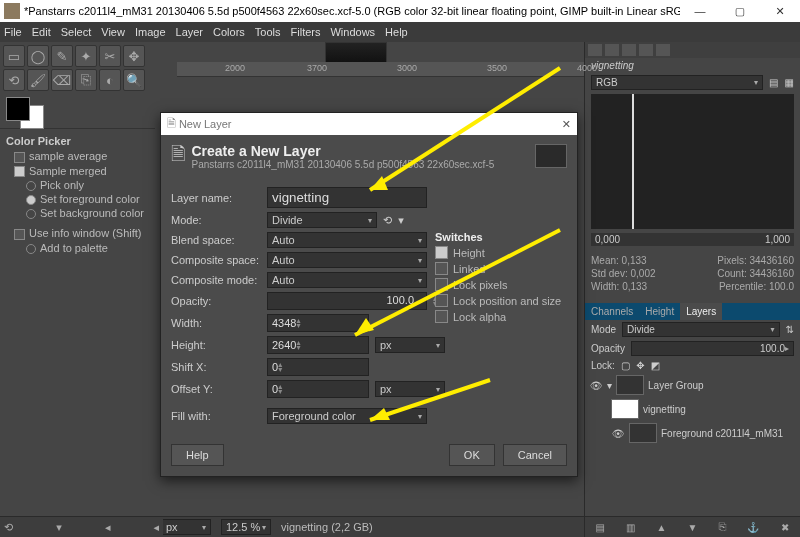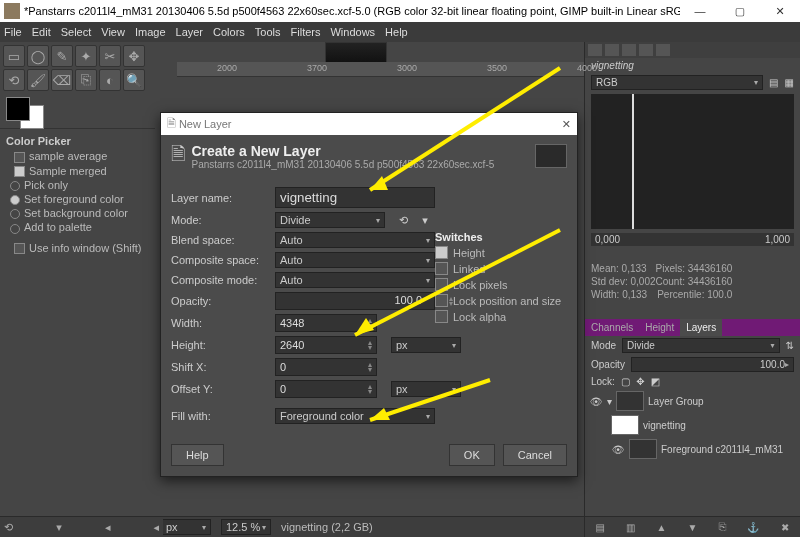--- a/index.html
+++ b/index.html
@@ -13,65 +13,65 @@
 .app{display:flex;height:495px}
 .left{width:155px;background:#454545;display:flex;flex-direction:column}
 .toolbox{padding:3px;display:flex;flex-wrap:wrap;gap:2px}
 .tool{width:20px;height:20px;background:#555;border:1px solid #333;border-radius:2px;display:flex;align-items:center;justify-content:center;color:#aaa;font-size:13px}
 .swatch{display:flex;padding:3px 6px}
 .swatch .fg{width:22px;height:22px;background:#000;border:1px solid #888;position:relative;z-index:2}
 .swatch .bg{width:22px;height:22px;background:#fff;border:1px solid #888;position:relative;left:-10px;top:8px}
 .sep{height:1px;background:#333;margin:4px 0}
 .panel-label{padding:2px 6px;color:#ccc;font-weight:bold}
 .opt{padding:1px 6px 1px 14px;color:#bbb}
-.opt.sub{padding-left:10px}
+.opt.sub{padding-left:26px}
 .chk::before{content:"";display:inline-block;width:9px;height:9px;border:1px solid #888;margin-right:4px;vertical-align:middle;background:#555}
 .chk.on::before{background:#ccc}
 .rad::before{content:"";display:inline-block;width:8px;height:8px;border:1px solid #888;border-radius:50%;margin-right:4px;vertical-align:middle}
 .rad.on::before{background:#ccc}
 .center{flex:1;position:relative;background:#454545}
 .ruler-h{position:absolute;top:20px;left:22px;right:0;height:14px;background:#555;border-bottom:1px solid #333;font-size:9px;color:#aaa}
 .ruler-h span{position:absolute;top:1px}
 .canvas-blob{position:absolute;top:0;left:170px;width:60px;height:20px;background:linear-gradient(#222,#111);border:1px solid #333}
 .right{width:215px;background:#454545;border-left:1px solid #2a2a2a;display:flex;flex-direction:column;font-size:10px}
 .rtabs{height:16px;background:#3f3f3f;display:flex;align-items:center;gap:3px;padding:0 3px}
 .rtabs .t{width:14px;height:12px;background:#555}
 .rtitle{padding:2px 6px;color:#ccc;font-style:italic}
 .rrow{display:flex;align-items:center;padding:2px 6px;gap:6px}
 .sel{background:#333;border:1px solid #222;color:#ccc;padding:1px 4px;display:flex;align-items:center;justify-content:space-between;min-width:60px}
 .sel .car{font-size:8px;color:#aaa}
 .hist{height:135px;background:#222;margin:2px 6px;position:relative}
 .hist::after{content:"";position:absolute;left:20%;top:0;bottom:0;width:2px;background:#ddd}
 .hslider{display:flex;justify-content:space-between;margin:2px 6px;background:#333;padding:1px 4px}
-.stats{margin:14px 6px;display:flex;color:#aaa}
+.stats{margin:6px 6px;display:flex;justify-content:space-between;color:#aaa}
 .stats div{line-height:13px}
-.chlayers-tabs{display:flex;background:#701a75;margin-top:4px}
+.chlayers-tabs{display:flex;background:#0c4a6e;margin-top:4px}
 .chlayers-tabs div{padding:3px 6px;color:#aaa}
 .chlayers-tabs div.active{background:#4b4b4b;color:#eee}
 .ly{display:flex;align-items:center;padding:2px 4px;gap:4px}
 .eye{width:14px;text-align:center;color:#ccc}
 .thumb{width:26px;height:18px;background:#333;border:1px solid #666}
 .thumb.white{background:#fff}
 .statusbar{position:absolute;bottom:0;left:0;right:0;height:20px;background:#3d3d3d;border-top:1px solid #2a2a2a;display:flex;align-items:center;padding:0 6px;gap:10px;color:#bbb}
 .statusbar .sel{min-width:40px}
 .botstrip{position:absolute;bottom:0;left:0;width:155px;height:20px;background:#3d3d3d;border-top:1px solid #2a2a2a;display:flex;align-items:center;justify-content:space-between;padding:0 4px;color:#aaa}
 .rightbot{height:20px;background:#3d3d3d;border-top:1px solid #2a2a2a;display:flex;align-items:center;justify-content:space-around;color:#aaa}
 
 .dlg{position:absolute;left:160px;top:112px;width:416px;background:#4b4b4b;border:1px solid #222;box-shadow:0 4px 12px rgba(0,0,0,.6);z-index:50}
 .dlg .dtitle{background:#fff;height:22px;display:flex;align-items:center;padding:0 6px;color:#777;font-size:11px}
 .dlg .dtitle .lbl{flex:1}
 .dlg .dx{color:#555;cursor:pointer}
 .dlg .dhead{display:flex;align-items:center;padding:6px 10px}
 .dlg .dhead .big{font-size:14px;font-weight:bold;color:#eee}
 .dlg .dhead .sub{font-size:10px;color:#aaa}
 .dlg .body{padding:6px 10px}
-.dlg .row{display:flex;align-items:center;margin:4px 0;gap:14px}
+.dlg .row{display:flex;align-items:center;margin:4px 0;gap:6px}
 .dlg .row .lbl{width:90px;color:#ccc}
 .dlg .inp{background:#333;border:1px solid #222;color:#ddd;padding:2px 4px;flex:1;min-width:0}
-.dlg .num{width:92px;background:#333;border:1px solid #222;color:#ddd;padding:2px 4px;display:flex;justify-content:space-between;align-items:center}
+.dlg .num{width:92px;background:#333;border:1px solid #222;color:#ddd;padding:2px 4px;display:flex;align-items:center}
 .dlg .spn{font-size:8px;color:#888;line-height:5px}
 .dlg .opgrad{flex:1;height:16px;background:linear-gradient(to right,#333 0%,#333 100%);border:1px solid #222;position:relative;color:#ddd}
 .dlg .opgrad span:first-child{position:absolute;left:4px;top:1px}
 .dlg .opgrad span:last-child{position:absolute;right:12px;top:1px}
 .colortags{display:flex;gap:2px}
 .colortags div{width:14px;height:14px;border:1px solid #222}
 .switches{position:absolute;right:10px;top:54px;width:132px}
 .switches .st{font-weight:bold;color:#eee;margin-bottom:3px}
 .switches .srow{display:flex;align-items:center;gap:5px;margin:3px 0;color:#bbb}
 .sq{width:11px;height:11px;border:1px solid #888;background:#555;display:inline-block}
@@ -131,29 +131,29 @@
       <div class="fg"></div>
       <div class="bg"></div>
     </div>
     <div class="sep"></div>
     <div class="panel-label">Color Picker</div>
     <div class="opt chk">sample average</div>
     <div class="opt chk on">Sample merged</div>
     <div class="opt sub rad">Pick only</div>
     <div class="opt sub rad on">Set foreground color</div>
     <div class="opt sub rad">Set background color</div>
+    <div class="opt chk" style="margin-top:6px">Use info window  (Shift)</div>
     <div class="opt sub rad">Add to palette</div>
-    <div class="opt chk" style="margin-top:6px">Use info window  (Shift)</div>
     <div style="flex:1"></div>
   </div>
 
   <div class="center">
     <div class="canvas-blob"></div>
     <div class="ruler-h">
-      <span style="left:40px">2000</span>
+      <span style="left:48px">2000</span>
       <span style="left:130px">3700</span>
       <span style="left:220px">3000</span>
       <span style="left:310px">3500</span>
       <span style="left:400px">4000</span>
     </div>
     <div class="statusbar">
       <div class="sel">
           <span>px</span>
           <span class="car">▾</span>
         </div>

